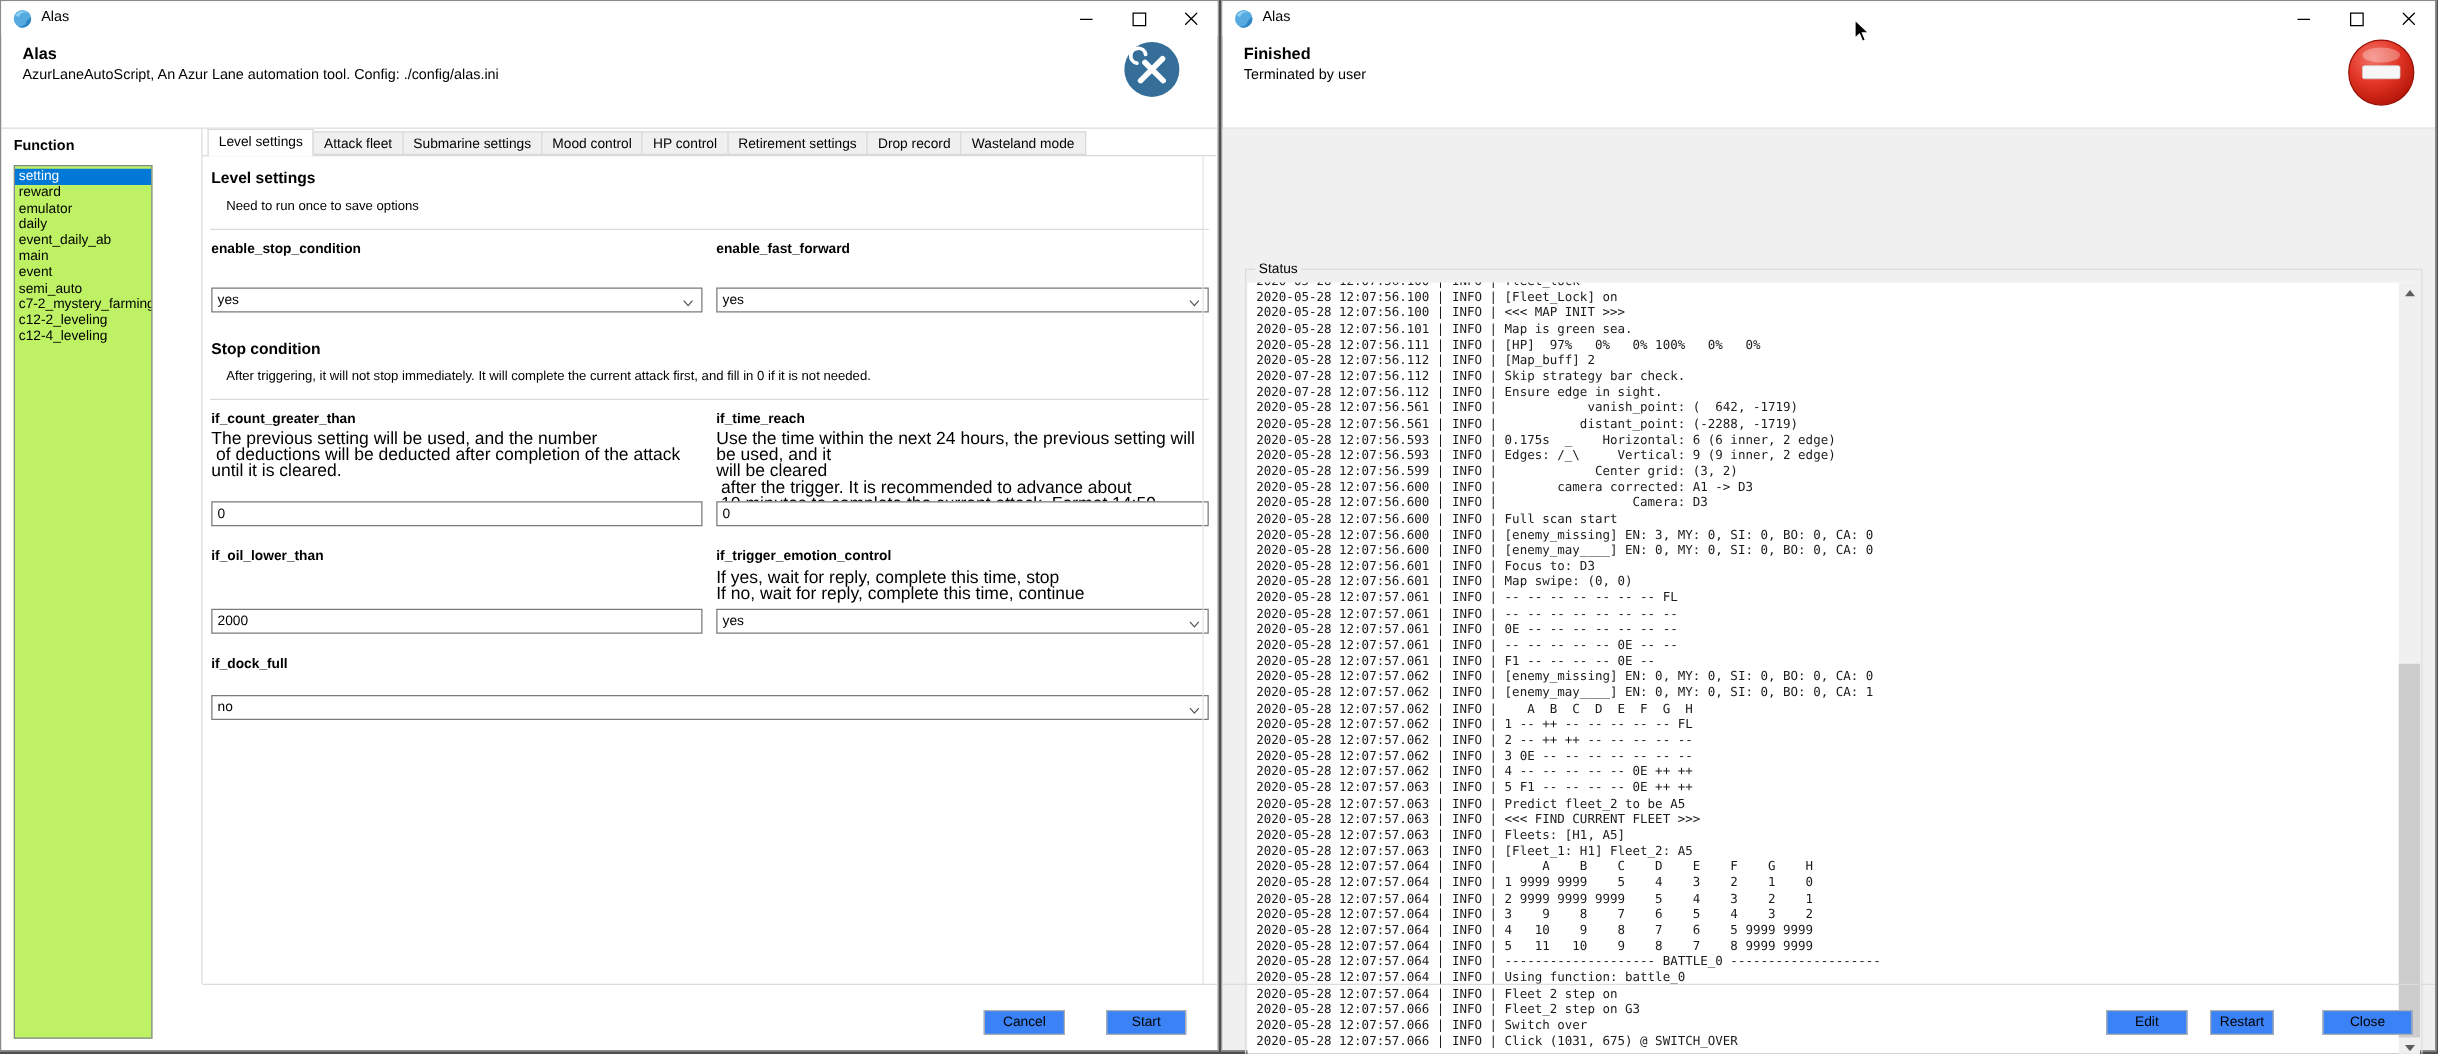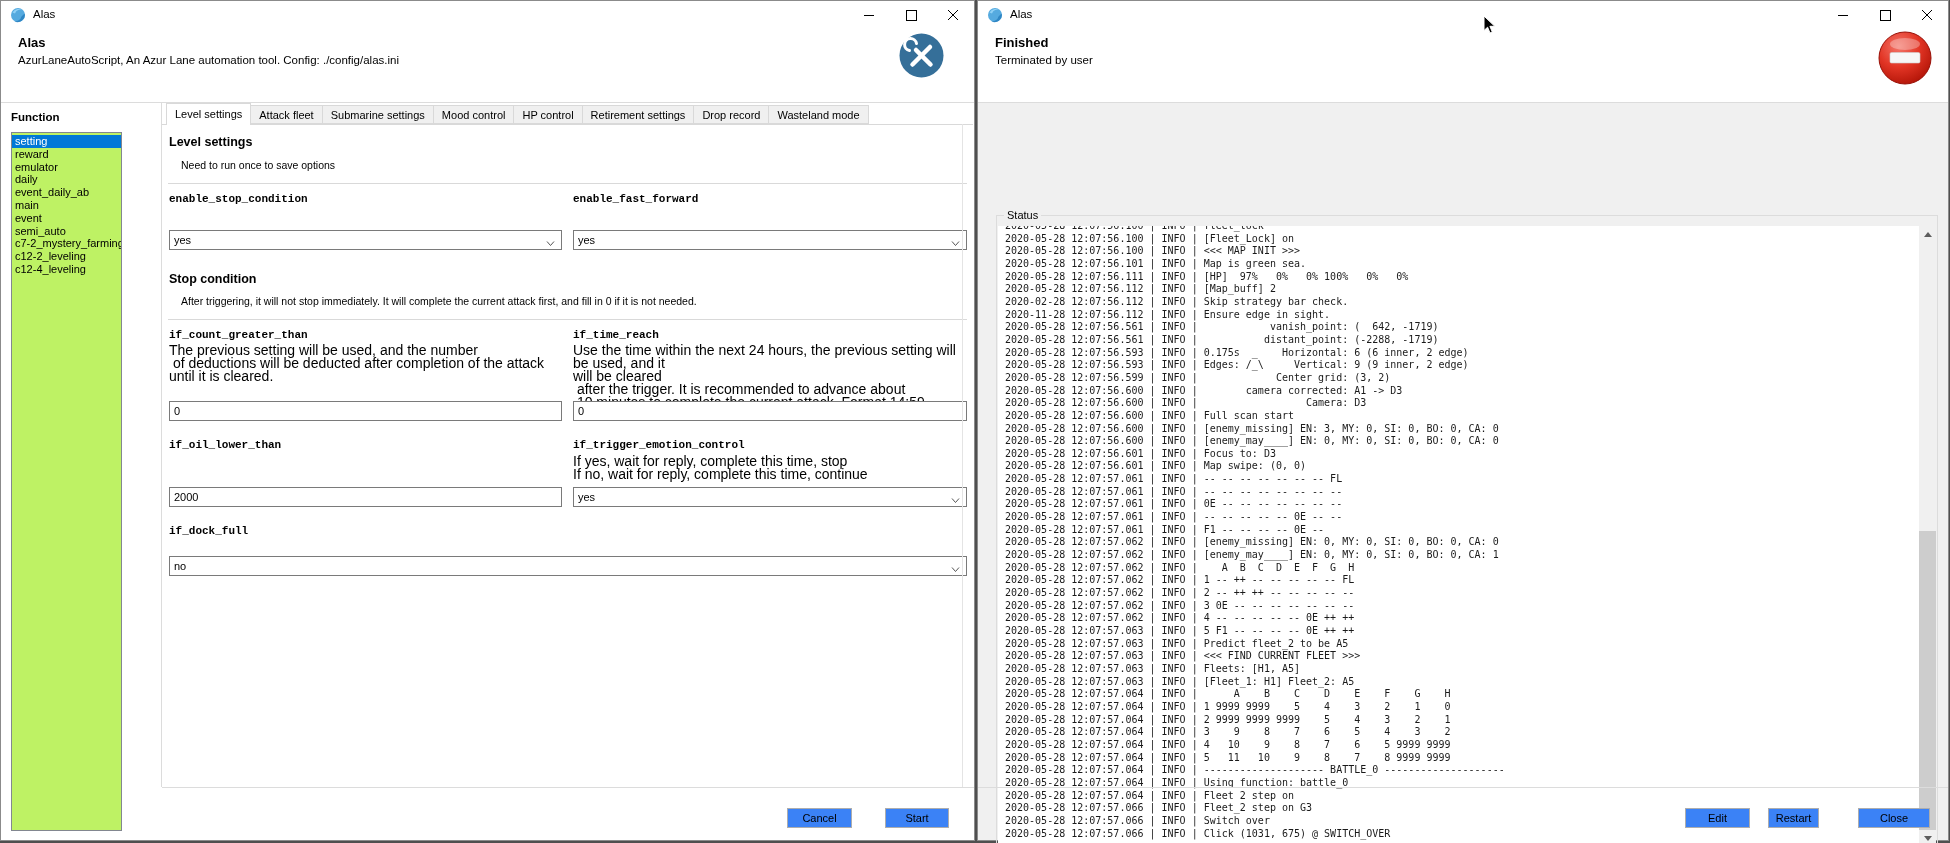--- a/index.html
+++ b/index.html
@@ -36,21 +36,21 @@
              align-items:flex-end;border-bottom:1px solid #d9d9d9;padding-left:5px;box-sizing:content-box;}
   .tab{height:19px;line-height:18px;padding:0 8px;font-size:11px;background:#f0f0f0;
        border:1px solid #d9d9d9;box-sizing:border-box;margin-left:-1px;white-space:nowrap;}
   .tab.active{height:22px;line-height:21px;margin-bottom:-1px;background:#fff;border-bottom:none;}
 
   
   .form{position:absolute;left:161px;top:124px;width:806px;height:662px;}
   .sec-title{position:absolute;left:7px;font-size:12.5px;font-weight:bold;}
   .sec-desc{position:absolute;left:7px;font-size:10.5px;white-space:pre-wrap;margin-left:12px;}
   .hr{position:absolute;left:6px;width:799px;height:1px;background:#d9d9d9;}
-  .f-label{position:absolute;font-size:11px;font-weight:bold;font-family:Liberation Mono, monospace;}
+  .f-label{position:absolute;font-size:11px;font-weight:bold;}
   .f-desc{position:absolute;font-size:14px;line-height:13px;white-space:pre-wrap;width:394px;}
   .txt{position:absolute;height:20px;border:1px solid #7a7a7a;font-size:11px;padding:0 0 0 4px;
        box-sizing:border-box;font-family:"Liberation Sans","DejaVu Sans",sans-serif;}
   .select{position:absolute;height:20px;border:1px solid #7a7a7a;background:#fff;font-size:11px;
           box-sizing:border-box;display:flex;align-items:center;padding-left:4px;}
   .select .chev{position:absolute;right:6px;top:6px;}
 
   
   .btn{position:absolute;height:20px;background:#3b82f6;border:1px solid #adadad;font-size:11px;
        display:flex;align-items:center;justify-content:center;box-sizing:border-box;
@@ -252,22 +252,22 @@
       <div class="status-label">Status</div>
       <div class="status-box">
         <div class="log-view">
           <div class="log-inner" id="log-inner">
               <div class="log-line">2020-05-28 12:07:56.100 | INFO | fleet_lock</div>
               <div class="log-line">2020-05-28 12:07:56.100 | INFO | [Fleet_Lock] on</div>
               <div class="log-line">2020-05-28 12:07:56.100 | INFO | &lt;&lt;&lt; MAP INIT &gt;&gt;&gt;</div>
               <div class="log-line">2020-05-28 12:07:56.101 | INFO | Map is green sea.</div>
               <div class="log-line">2020-05-28 12:07:56.111 | INFO | [HP]  97%   0%   0% 100%   0%   0%</div>
               <div class="log-line">2020-05-28 12:07:56.112 | INFO | [Map_buff] 2</div>
-              <div class="log-line">2020-02-28 12:07:56.112 | INFO | Skip strategy bar check.</div>
-              <div class="log-line">2020-11-28 12:07:56.112 | INFO | Ensure edge in sight.</div>
+              <div class="log-line">2020-07-28 12:07:56.112 | INFO | Skip strategy bar check.</div>
+              <div class="log-line">2020-07-28 12:07:56.112 | INFO | Ensure edge in sight.</div>
               <div class="log-line">2020-05-28 12:07:56.561 | INFO |            vanish_point: (  642, -1719)</div>
               <div class="log-line">2020-05-28 12:07:56.561 | INFO |           distant_point: (-2288, -1719)</div>
               <div class="log-line">2020-05-28 12:07:56.593 | INFO | 0.175s  _    Horizontal: 6 (6 inner, 2 edge)</div>
               <div class="log-line">2020-05-28 12:07:56.593 | INFO | Edges: /_\     Vertical: 9 (9 inner, 2 edge)</div>
               <div class="log-line">2020-05-28 12:07:56.599 | INFO |             Center grid: (3, 2)</div>
               <div class="log-line">2020-05-28 12:07:56.600 | INFO |        camera corrected: A1 -&gt; D3</div>
               <div class="log-line">2020-05-28 12:07:56.600 | INFO |                  Camera: D3</div>
               <div class="log-line">2020-05-28 12:07:56.600 | INFO | Full scan start</div>
               <div class="log-line">2020-05-28 12:07:56.600 | INFO | [enemy_missing] EN: 3, MY: 0, SI: 0, BO: 0, CA: 0</div>
               <div class="log-line">2020-05-28 12:07:56.600 | INFO | [enemy_may____] EN: 0, MY: 0, SI: 0, BO: 0, CA: 0</div>

